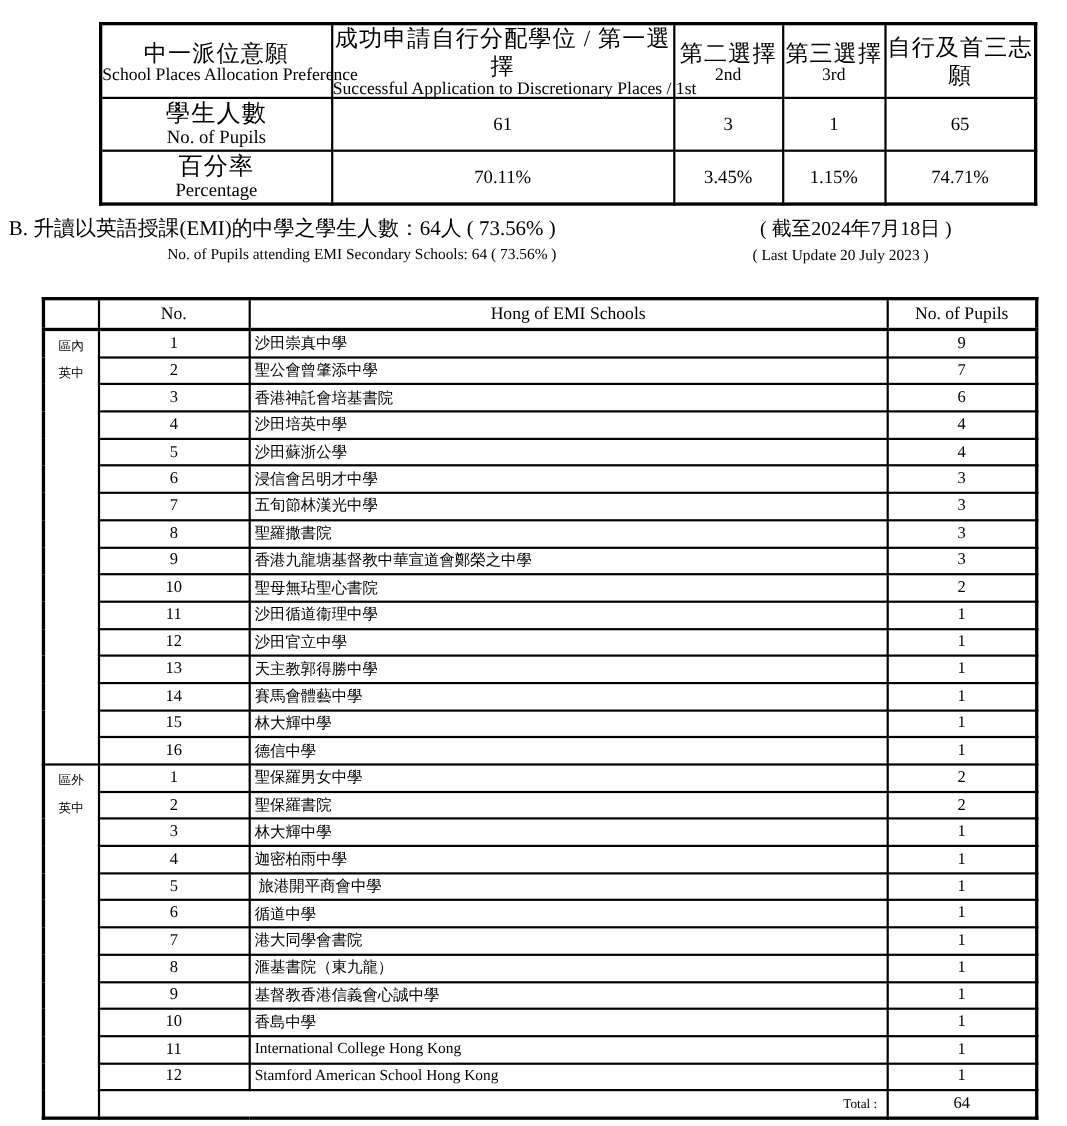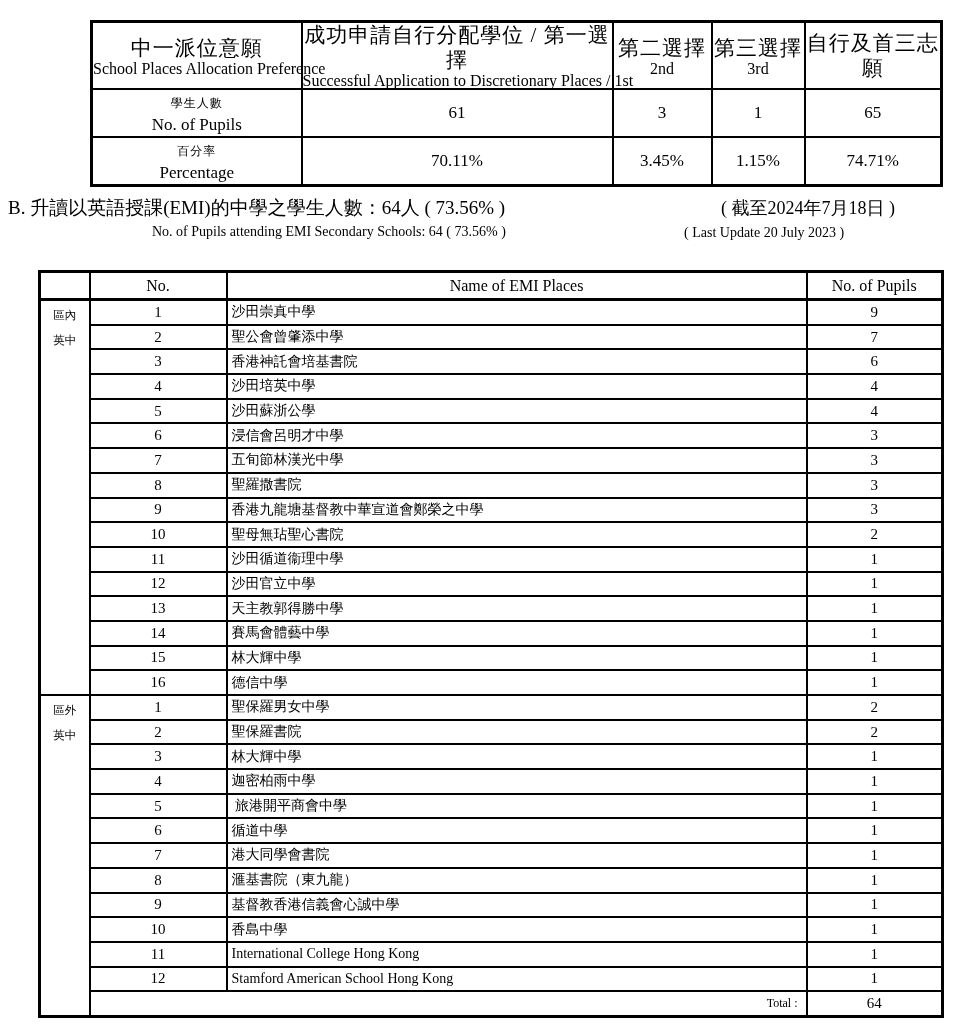--- a/index.html
+++ b/index.html
@@ -24,28 +24,28 @@
     left: 90px;
     top: 20px;
     width: 850px;
     border: 3px solid #000;
   }
   .t1 td { border: 2px solid #000; text-align: center; vertical-align: middle; padding: 0; }
   .t1 .hzh { font-size: 21px; line-height: 25px; letter-spacing: 1px; }
   .t1 .hen { font-size: 16px; line-height: 15px; white-space: nowrap; }
   .t1 .hrow td { height: 56px; }
   .t1 .drow td { height: 46px; font-size: 17px; }
-  .t1 .lzh { font-size: 12px; line-height: 22px; letter-spacing: 1px; }
+  .t1 .lzh { font-size: 22px; line-height: 22px; letter-spacing: 1px; }
   .t1 .len { font-size: 17px; line-height: 21px; }
 
   
   .section-b { position: absolute; left: 0; top: 193px; width: 900px; height: 62px; }
   .b-zh   { position: absolute; left: 8px;   top: 2px;  font-size: 19px; white-space: nowrap; }
   .b-en   { position: absolute; left: 152px; top: 31px; font-size: 14px; white-space: nowrap; }
-  .date-zh{ position: absolute; left: 721px; top: 3px;  font-size: 18px; white-space: nowrap; }
+  .date-zh{ position: absolute; left: 691px; top: 3px;  font-size: 18px; white-space: nowrap; }
   .date-en{ position: absolute; left: 684px; top: 32px; font-size: 14px; white-space: nowrap; }
 
   
   .t2 {
     position: absolute;
     left: 38px;
     top: 270px;
     width: 903px;
     border: 3px solid #000;
   }
@@ -133,21 +133,21 @@
     <colgroup>
       <col style="width:50px">
         <col style="width:137px">
         <col style="width:580px">
         <col style="width:136px">
     </colgroup>
     <thead>
       <tr>
         <th></th>
         <th>No.</th>
-        <th>Name of EMI Places</th>
+        <th>Hong of EMI Schools</th>
         <th>No. of Pupils</th>
       </tr>
     </thead>
     <tbody id="t2-body">
         <tr>
           <td class="gcell" rowspan="16" style="white-space: pre-line;">區內
 英中</td>
           <td class="no-cell">1</td>
           <td class="name-cell">沙田崇真中學</td>
           <td class="pupil-cell">9</td>

